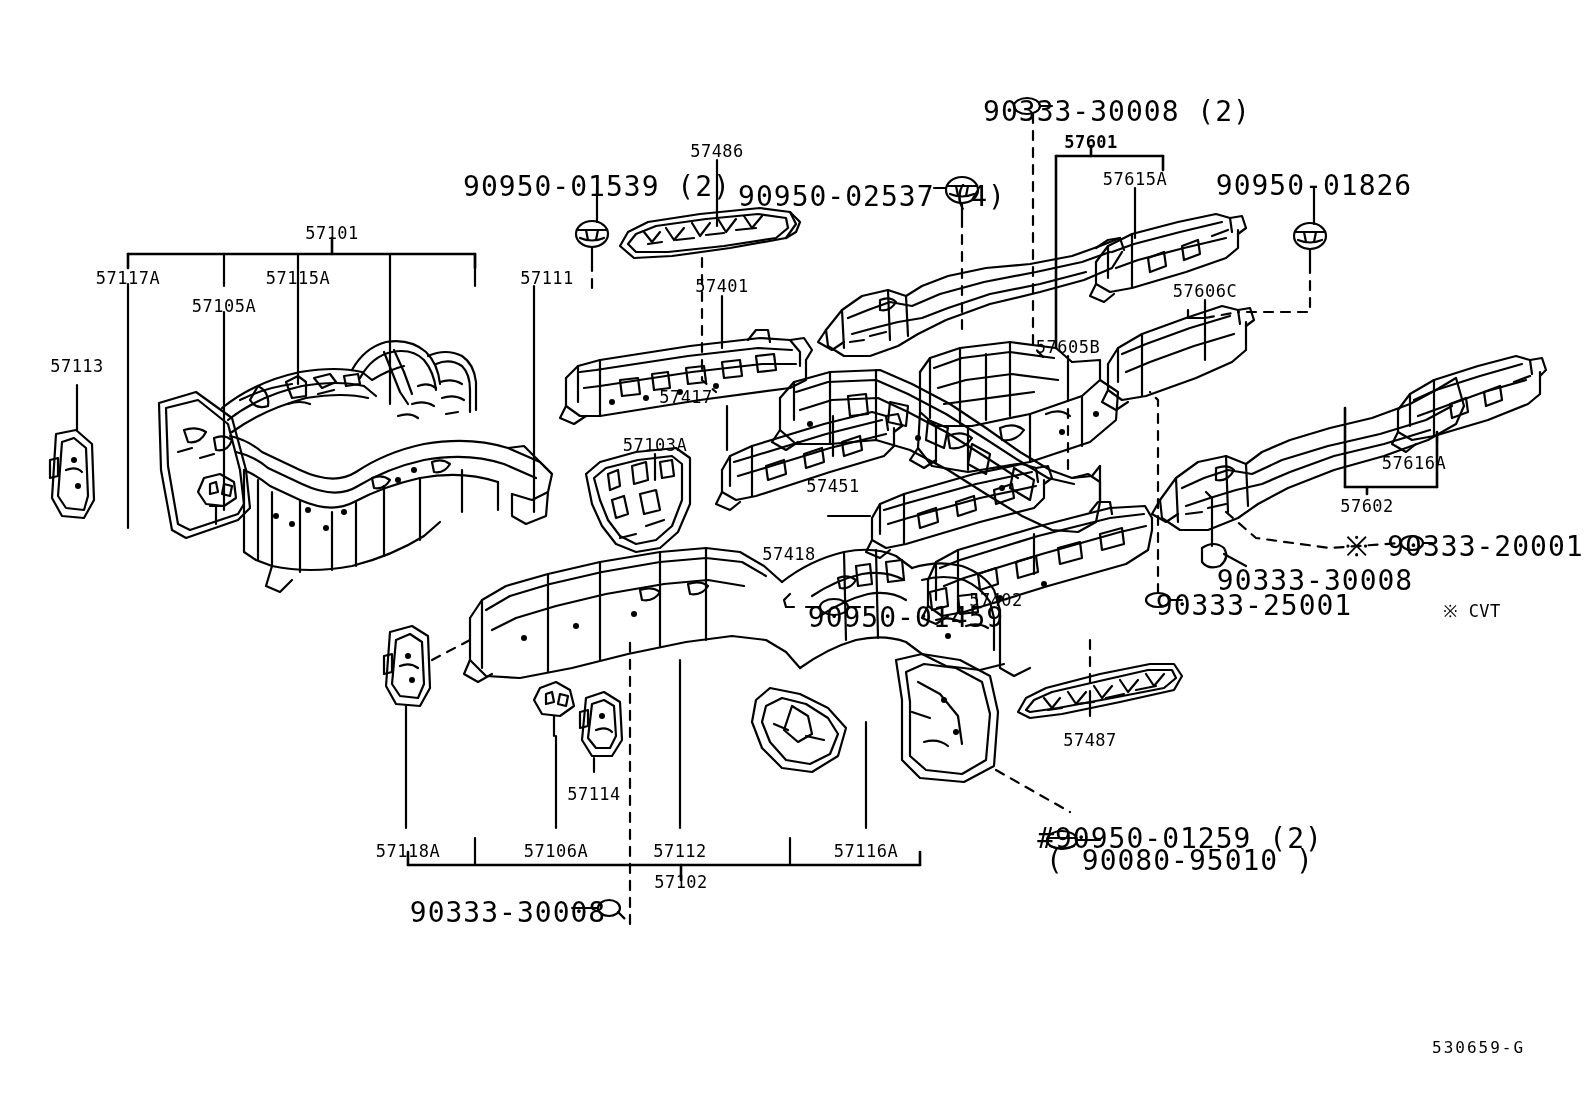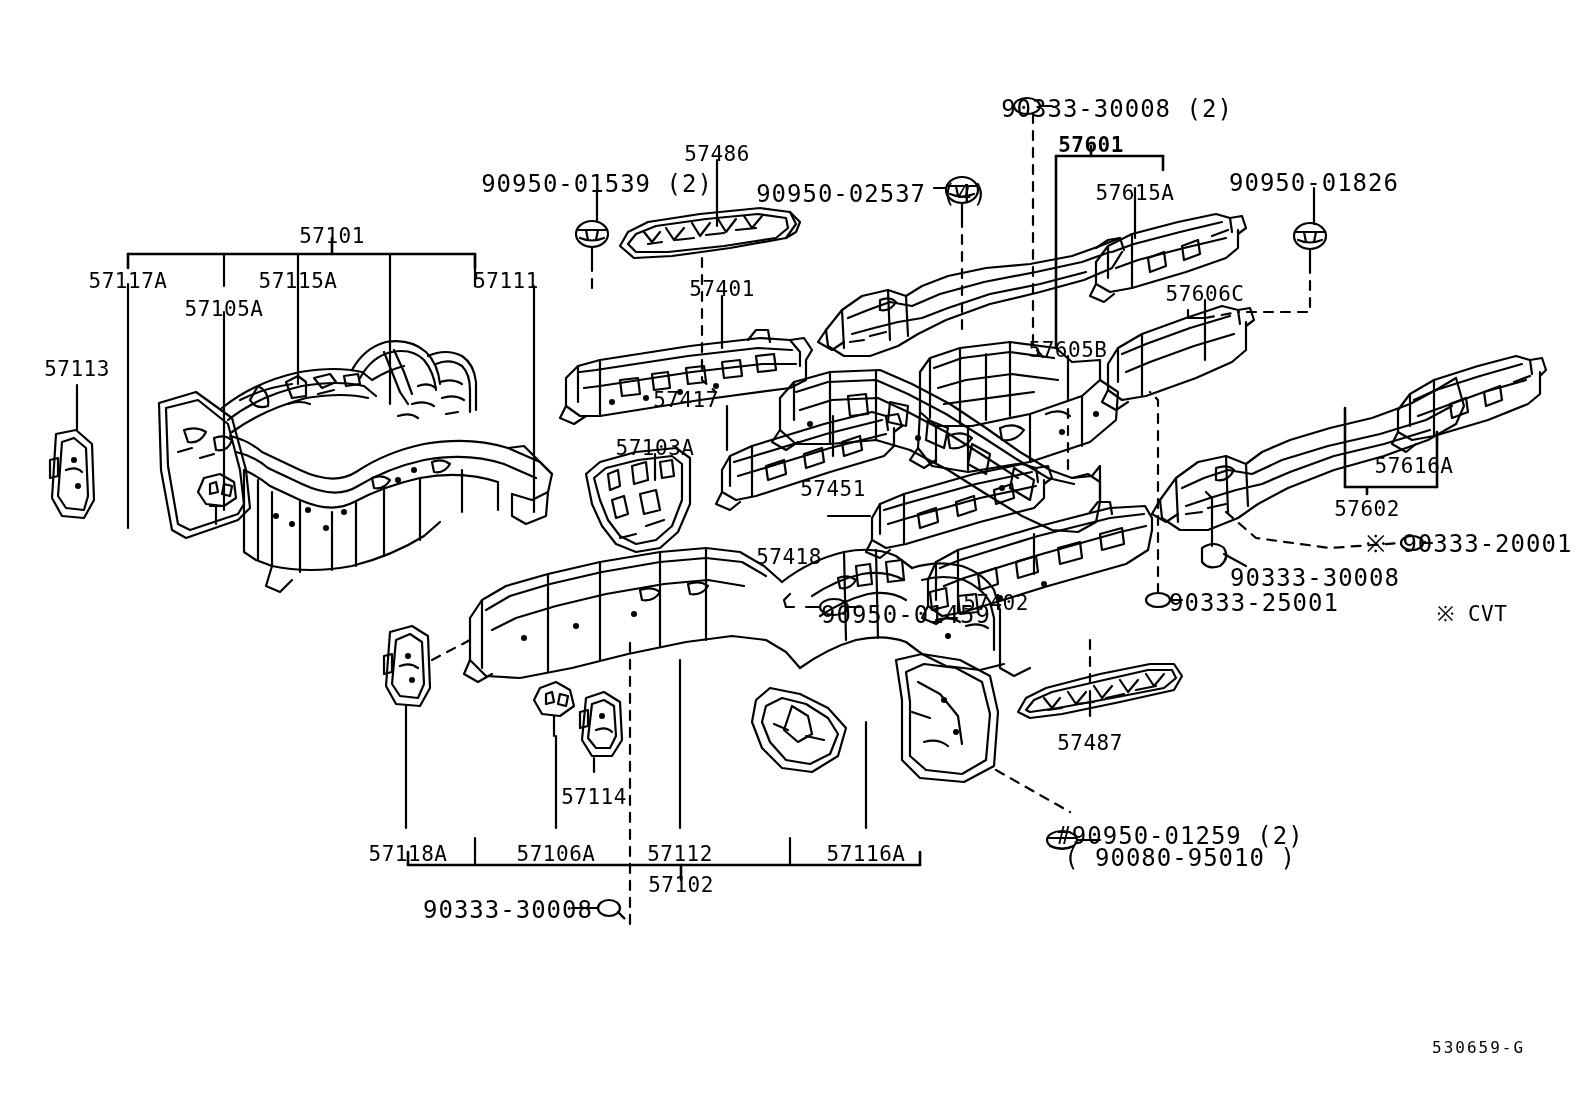--- a/index.html
+++ b/index.html
@@ -12,28 +12,28 @@
     position:relative;
     width:1592px;
     height:1099px;
     background:#ffffff;
     overflow:hidden;
   }
   #art{position:absolute;left:0;top:0;width:1592px;height:1099px;}
   .lbl{
     position:absolute;
     font-family:"DejaVu Sans Mono","Liberation Mono",monospace;
-    font-size:21px;
+    font-size:17px;
     letter-spacing:0.5px;
     color:#000;
     white-space:nowrap;
     line-height:1.05;
     user-select:none;
   }
-  .lbl.code{font-size:24px;letter-spacing:1px;}
+  .lbl.code{font-size:28px;letter-spacing:1px;}
   .lbl.sheetid{font-size:16px;letter-spacing:2px;}
   .ctr{transform:translateX(-50%);}
 </style>
 </head>
 <body>
 
 <div id="sheet">
 
   <svg id="art" viewBox="0 0 1592 1099" xmlns="http://www.w3.org/2000/svg">
     <g fill="none" stroke="#000" stroke-width="2.2" stroke-linecap="round" stroke-linejoin="round">
@@ -567,34 +567,34 @@
       <path d="M618 912 L630 924 L630 640" stroke-dasharray="9 8"></path>
 
     </g>
   </svg>
 
   <div class="lbl ctr" style="left:77px;  top:358px;">57113</div>
   <div class="lbl ctr" style="left:128px; top:270px;">57117A</div>
   <div class="lbl ctr" style="left:224px; top:298px;">57105A</div>
   <div class="lbl ctr" style="left:298px; top:270px;">57115A</div>
   <div class="lbl ctr" style="left:332px; top:225px;">57101</div>
-  <div class="lbl ctr" style="left:506px; top:270px;">57111</div>
+  <div class="lbl ctr" style="left:547px; top:270px;">57111</div>
   <div class="lbl ctr code" style="left:597px; top:172px;">90950-01539 (2)</div>
   <div class="lbl ctr" style="left:717px; top:143px;">57486</div>
   <div class="lbl ctr" style="left:722px; top:278px;">57401</div>
   <div class="lbl ctr" style="left:686px; top:389px;">57417</div>
   <div class="lbl ctr" style="left:655px; top:437px;">57103A</div>
   <div class="lbl ctr code" style="left:872px; top:182px;">90950-02537 (4)</div>
   <div class="lbl ctr" style="left:833px; top:478px;">57451</div>
   <div class="lbl ctr" style="left:789px; top:503px;margin-top:43px;">57418</div>
   <div class="lbl ctr code" style="left:906px; top:603px;">90950-01459</div>
   <div class="lbl ctr" style="left:996px; top:592px;">57402</div>
   <div class="lbl ctr code" style="left:1117px; top:97px;">90333-30008 (2)</div>
   <div class="lbl ctr" style="left:1091px; top:134px;font-weight:bold;">57601</div>
-  <div class="lbl ctr" style="left:1135px; top:182px;">57615A</div>
+  <div class="lbl ctr" style="left:1135px; top:171px;">57615A</div>
   <div class="lbl ctr code" style="left:1314px; top:171px;">90950-01826</div>
   <div class="lbl ctr" style="left:1205px; top:283px;">57606C</div>
   <div class="lbl ctr" style="left:1068px; top:339px;">57605B</div>
   <div class="lbl ctr" style="left:1414px; top:455px;">57616A</div>
   <div class="lbl ctr" style="left:1367px; top:498px;">57602</div>
   <div class="lbl ctr code" style="left:1500px; top:532px;">※ 90333-20001 (2)</div>
   <div class="lbl ctr code" style="left:1315px; top:566px;">90333-30008</div>
   <div class="lbl ctr code" style="left:1254px; top:591px;">90333-25001</div>
   <div class="lbl ctr" style="left:1472px; top:603px;">※ CVT</div>
   <div class="lbl ctr" style="left:594px; top:786px;">57114</div>

